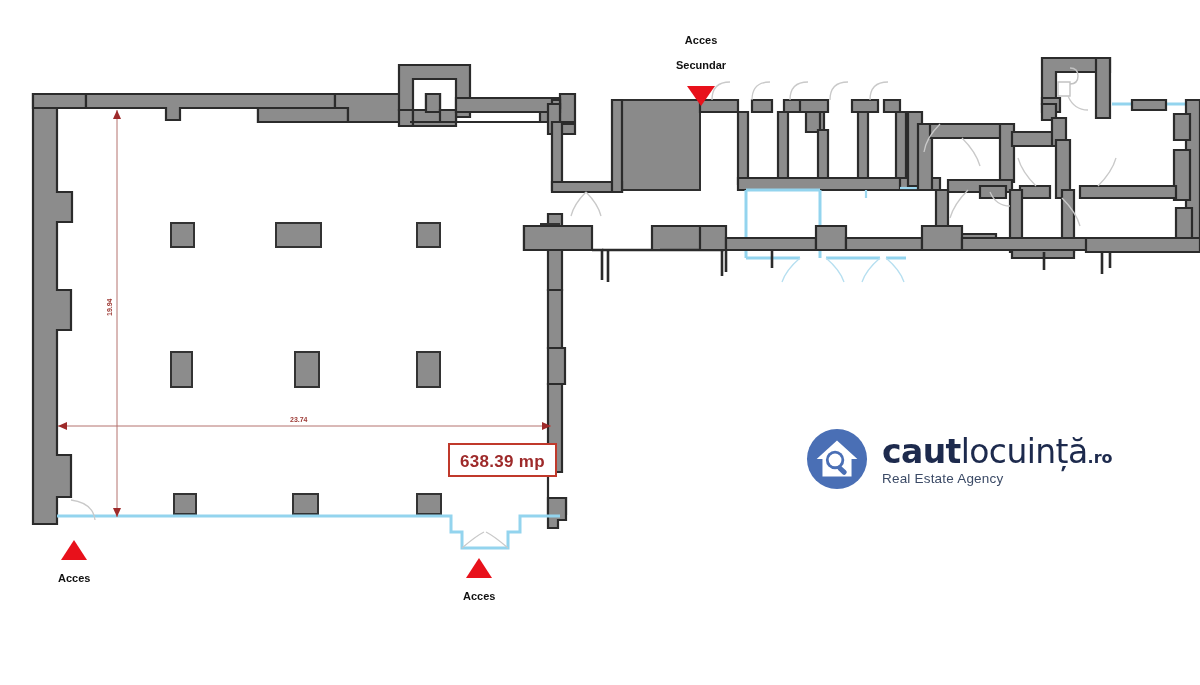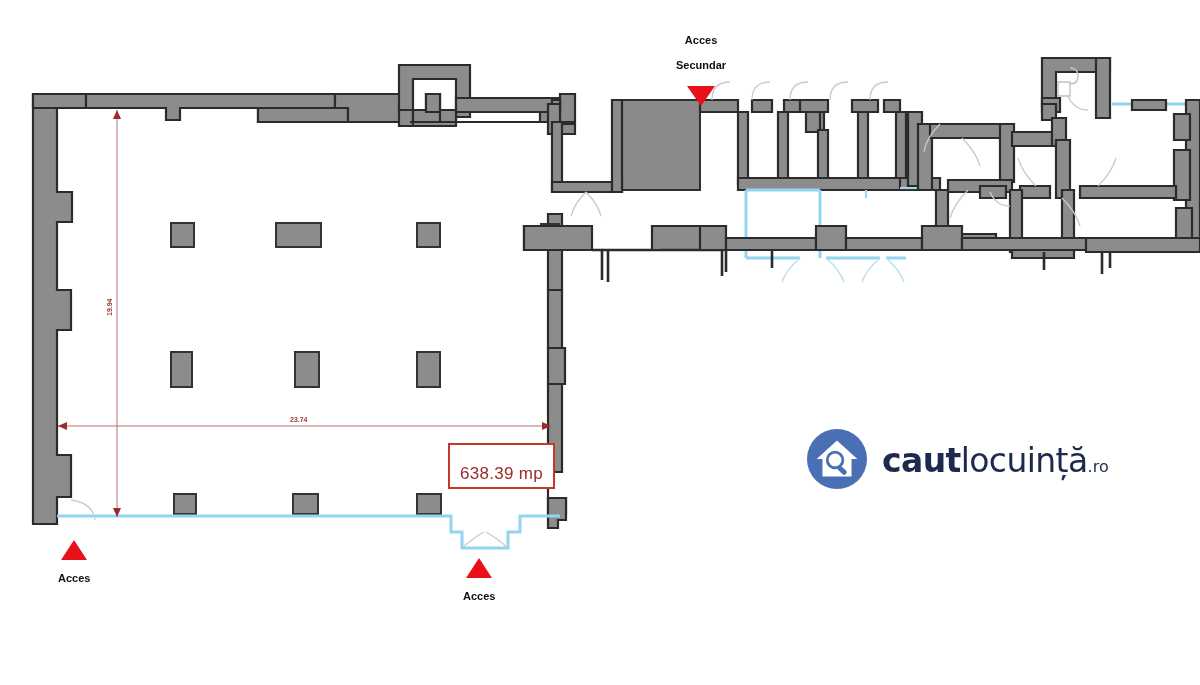--- a/index.html
+++ b/index.html
@@ -98,23 +98,23 @@
     font-weight: bold;
   }
 
   
   .area-badge {
     position: absolute;
     border: 2px solid #c0392b;
     background: #ffffff;
     color: #9e2a2a;
     font-family: "Liberation Sans", sans-serif;
-    font-weight: normal;
+    font-weight: bold;
     font-size: 17px;
-    padding: 20px 10px 5px 10px;
+    padding: 8px 10px 5px 10px;
     letter-spacing: 0.3px;
     white-space: nowrap;
     line-height: 1;
   }
 
   
   .access-marker {
     position: absolute;
     display: flex;
     flex-direction: column;
@@ -176,21 +176,21 @@
     font-size: 33px;
     color: #1d2a4d;
     line-height: 1;
     letter-spacing: -0.6px;
     white-space: nowrap;
   }
   .brand-wordmark .w-light { font-weight: 700; }
   .brand-wordmark .w-bold  { font-weight: 400; }
   .brand-wordmark .w-tld {
     font-size: 16px;
-    font-weight: 400;
+    font-weight: 700;
     letter-spacing: 0px;
   }
   .brand-tagline {
     font-family: "Liberation Sans", sans-serif;
     font-size: 13.5px;
     color: #3b4a66;
     letter-spacing: 0.2px;
     margin-top: 3px;
   }
 </style>
@@ -422,16 +422,17 @@
   <div id="brand-logo">
     <svg class="brand-badge" viewBox="0 0 64 64">
       <circle cx="32" cy="32" r="31" fill="#4a6fb5"></circle>
       <path d="M32 13 L53 32 L47 32 L47 50 L17 50 L17 32 L11 32 Z" fill="#ffffff"></path>
       <circle cx="30" cy="33" r="9.5" fill="#4a6fb5"></circle>
       <circle cx="30" cy="33" r="6.6" fill="#ffffff"></circle>
       <rect x="35" y="38" width="11" height="5.2" rx="2.4" fill="#4a6fb5" transform="rotate(43 35 38)"></rect>
     </svg>
     <div class="brand-text-wrap">
       <div class="brand-wordmark"><span class="w-light">caut</span><span class="w-bold">locuință</span><span class="w-tld">.ro</span></div>
+      <div class="brand-tagline">Real Estate Agency</div>
     </div>
   </div>
 
 </div>
 
 </body></html>

